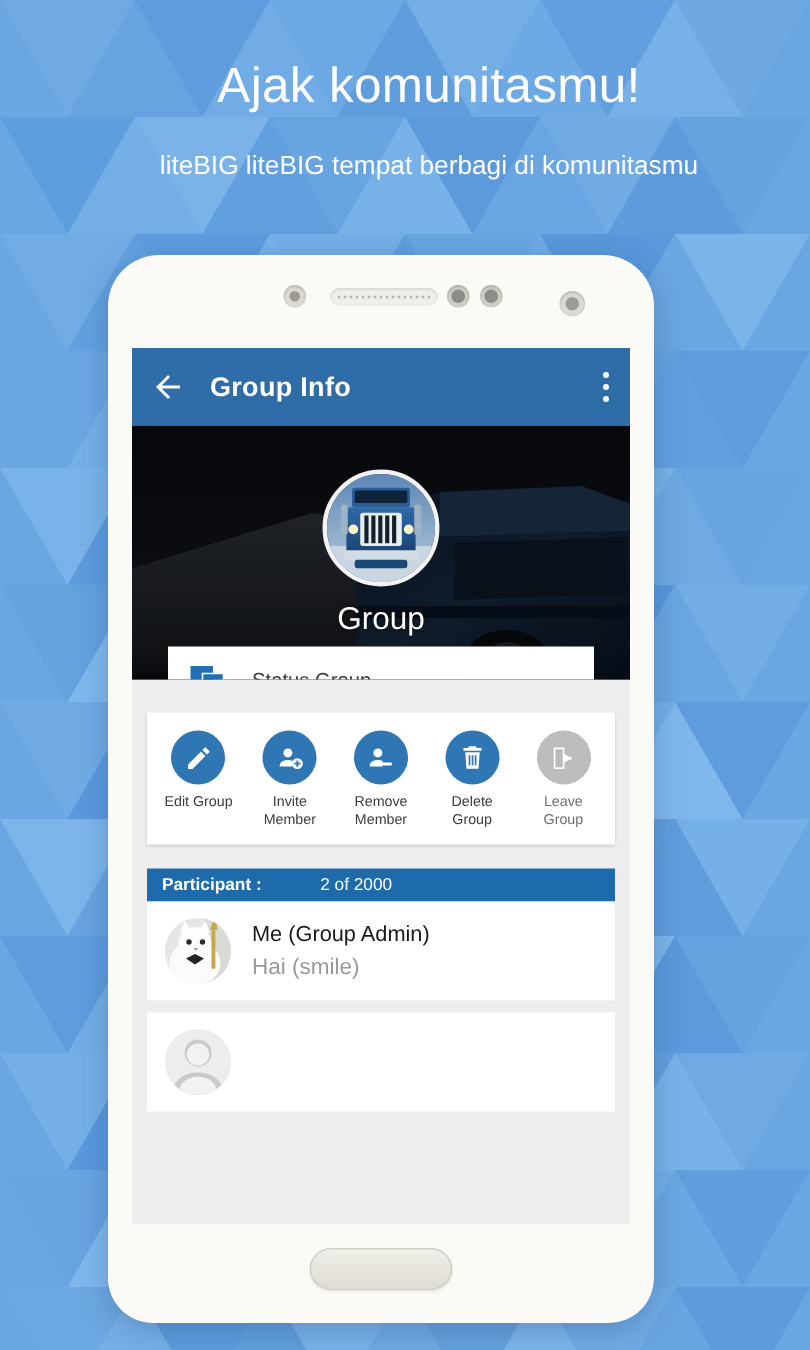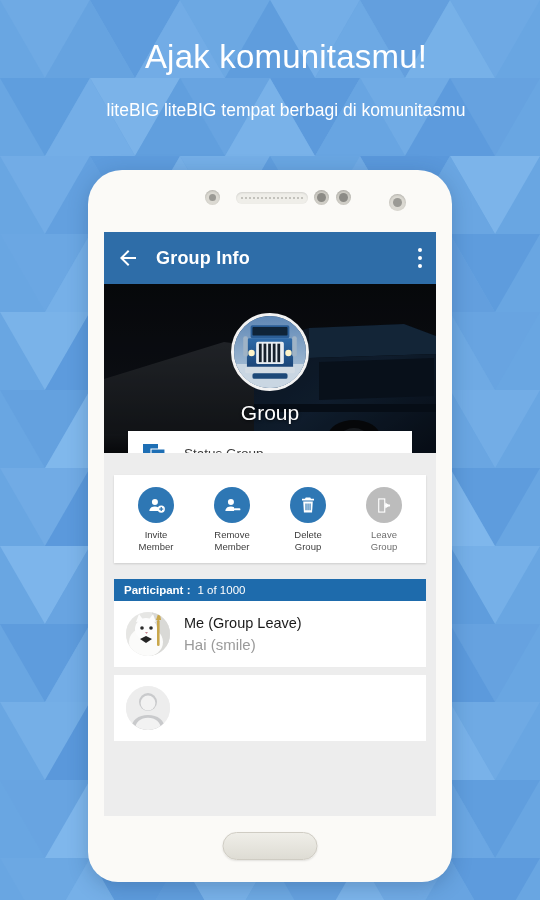--- a/index.html
+++ b/index.html
@@ -23,21 +23,21 @@
     font-size:33px; font-weight:400; letter-spacing:.2px;
     line-height:1.15;
   }
   .promo-sub {
     margin-top:22px; font-size:17.5px; font-weight:400;
     line-height:1.45; color:#FFFFFF;
   }
 
   
   .phone {
-    position:absolute; left:88px; top:170px;
+    position:absolute; left:72px; top:170px;
     width:364px; height:712px; z-index:4;
     background:#FBFAF7;
     border-radius:34px 34px 30px 30px;
     box-shadow:0 5px 20px rgba(20,50,90,.25);
   }
   .bezel-top { position:absolute; top:0; left:0; width:100%; height:62px; }
   .sensor {
     position:absolute; border-radius:50%;
     background:#DBD9D2;
     box-shadow:inset 0 1px 2px rgba(0,0,0,.18);
@@ -134,20 +134,21 @@
   }
   .action.disabled .action-circle { background:#BCBCBC; }
   .action-label { font-size:9.5px; color:#3C3C3C; line-height:1.25; }
   .action.disabled .action-label { color:#6E6E6E; }
 
   
   .participant-bar {
     background:#1E6BAC; height:22px; display:flex; align-items:center;
     padding:0 10px; color:#fff; font-size:11.5px;
     margin:6px 10px 0;
+    gap:32px;
   }
   .participant-bar b { font-weight:700; }
   .participant-bar span { margin-left:7px; font-weight:400; }
 
   .list { margin:0 10px; }
   .row {
     background:#fff; display:flex; align-items:center;
     padding:11px 12px; border-bottom:1px solid #ECECEC;
     cursor:pointer;
   }
@@ -445,20 +446,30 @@
           <path d="M1 1h15v11H7l-5 4 1-4H1z" fill="#1E6FB5"></path>
           <path d="M9 6h14v9h-3l3 4-6-4h-8z" fill="#1E6FB5" stroke="#fff" stroke-width="1.1"></path>
         </svg>
         <div class="status-text">Status Group</div>
       </div>
     </div>
 
     <div class="actions-wrap">
       <div class="actions">
 
+        <div class="action">
+          <div class="action-circle">
+            <svg width="19" height="19" viewBox="0 0 24 24">
+              <path d="M3 17.3V21h3.7L17.6 10.1l-3.7-3.7L3 17.3zM20.7 7.1c.4-.4.4-1 0-1.4l-2.4-2.4c-.4-.4-1-.4-1.4 0l-1.8 1.8 3.8 3.8 1.8-1.8z" fill="#fff"></path>
+            </svg>
+          </div>
+          <div class="action-label">
+            <div>Edit Group</div>
+          </div>
+        </div>
 
         <div class="action">
           <div class="action-circle">
             <svg width="19" height="19" viewBox="0 0 24 24">
               <circle cx="10" cy="7.5" r="3.8" fill="#fff"></circle>
               <path d="M3 19c0-3.6 3.1-5.6 7-5.6 1.5 0 2.9.3 4 .9V19H3z" fill="#fff"></path>
               <circle cx="18" cy="16.5" r="4.6" fill="#fff"></circle>
               <path d="M17.2 13.9h1.6v5.2h-1.6z" fill="#2E77B4"></path>
               <path d="M15.4 15.7h5.2v1.6h-5.2z" fill="#2E77B4"></path>
             </svg>
@@ -514,21 +525,21 @@
             <div>Leave</div>
             <div>Group</div>
           </div>
         </div>
 
       </div>
     </div>
 
     <div class="participant-bar">
       <b>Participant :</b>
-      <span>1 of 1000</span>
+      <span>2 of 2000</span>
     </div>
 
     <div class="list">
 
       <div class="row">
         <div class="row-avatar">
           <svg viewBox="0 0 44 44">
             <rect width="44" height="44" fill="#E6E6E4"></rect>
             <rect x="26" y="0" width="18" height="44" fill="#D9D9D6"></rect>
             <ellipse cx="20" cy="30" rx="17" ry="15" fill="#FBFBFA"></ellipse>
@@ -537,21 +548,21 @@
             <polygon points="30,10 27,2 22,9" fill="#FDFDFD"></polygon>
             <circle cx="16" cy="16" r="1.8" fill="#2B2B2B"></circle>
             <circle cx="25" cy="16" r="1.8" fill="#2B2B2B"></circle>
             <path d="M19 20h3l-1.5 2z" fill="#C58A92"></path>
             <path d="M14 27l6-3 6 3-6 4z" fill="#242424"></path>
             <rect x="31" y="8" width="2.6" height="26" rx="1.2" fill="#C9A74C"></rect>
             <polygon points="30,8 35,8 34,2 32,2" fill="#C9A74C"></polygon>
           </svg>
         </div>
         <div class="row-text">
-          <div class="row-name">Me (Group Leave)</div>
+          <div class="row-name">Me (Group Admin)</div>
           <div class="row-status">Hai (smile)</div>
         </div>
       </div>
 
       <div class="list-sep"></div>
 
       <div class="row">
         <div class="row-avatar">
           <svg viewBox="0 0 44 44">
             <rect width="44" height="44" fill="#EDEDED"></rect>

